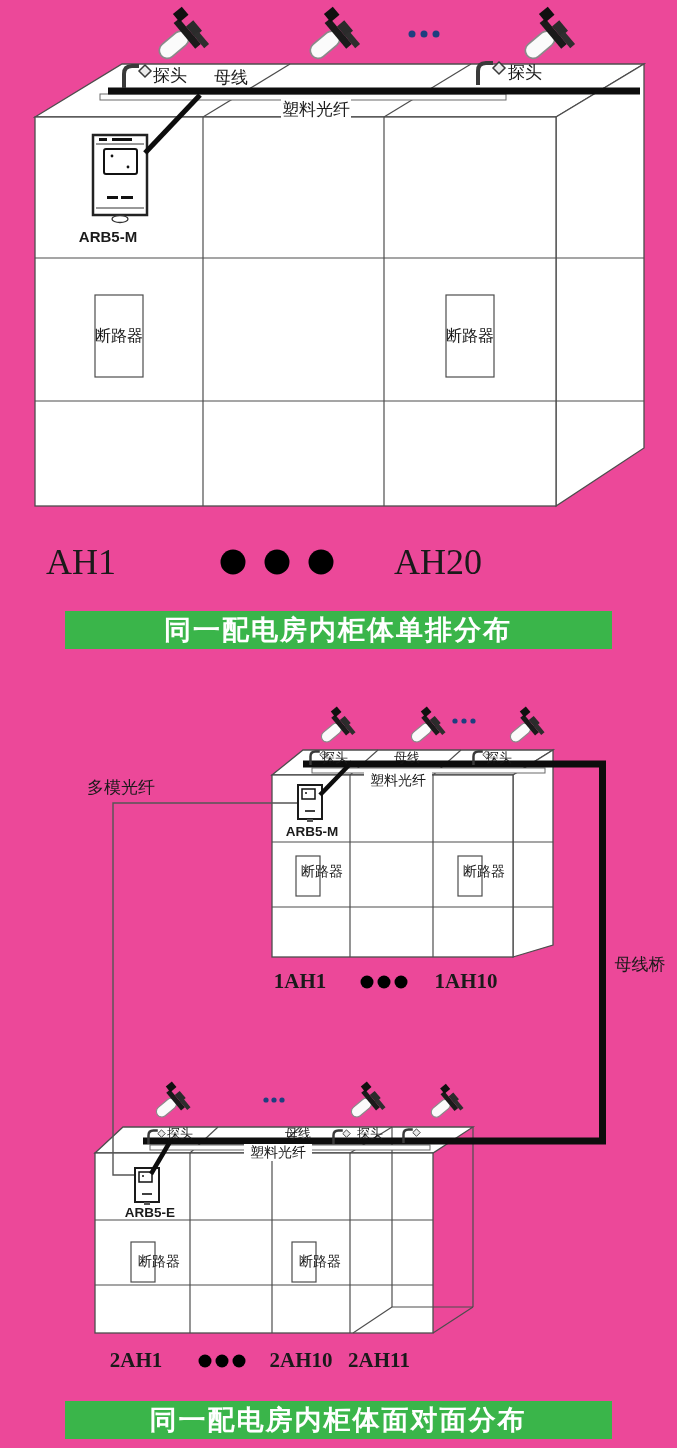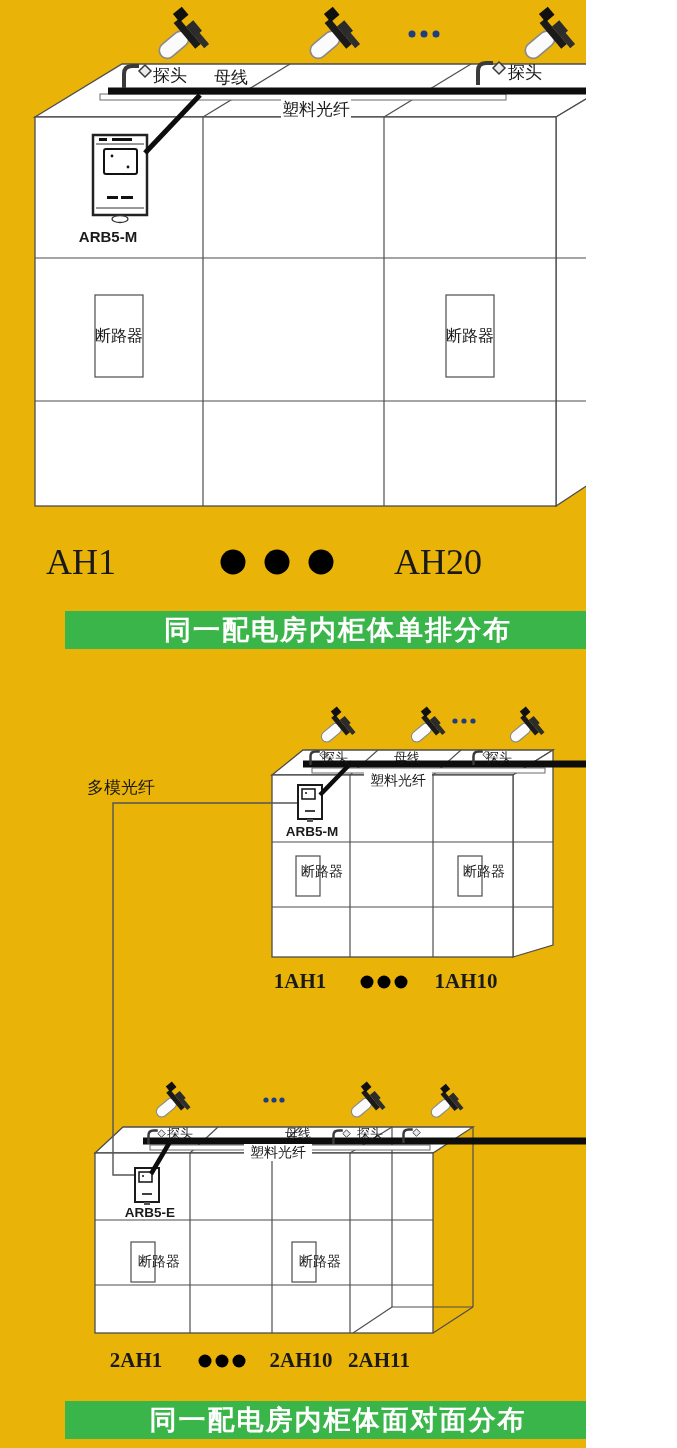--- a/index.html
+++ b/index.html
@@ -1,16 +1,16 @@
 <!DOCTYPE html>
 <html><head>
 <meta charset="utf-8">
 <style>
   html,body{margin:0;padding:0;background:#ffffff;}
-  .page{width:586px;height:1448px;position:relative;background:#eab308;overflow:hidden;text-decoration:underline;}
+  .page{width:677px;height:1448px;position:relative;background:#ec4899;overflow:hidden;text-decoration:underline;}
   svg{display:block;}
   svg text{font-family:"Liberation Sans","DejaVu Sans",sans-serif;fill:#1a1a1a;}
   .ln{stroke:#4d4d4d;stroke-width:1.2;fill:none;}
   .face{fill:#ffffff;stroke:#4d4d4d;stroke-width:1.3;}
   .trough{fill:#fdfdfd;stroke:#6a6a6a;stroke-width:1;}
   .thick{stroke:#0d0d0d;fill:none;}
   .lbl-s1{font-size:17px;}
   .lbl-s2{font-size:13px;}
   .lbl-fiber1{font-size:17px;}
   .lbl-fiber2{font-size:14px;}

